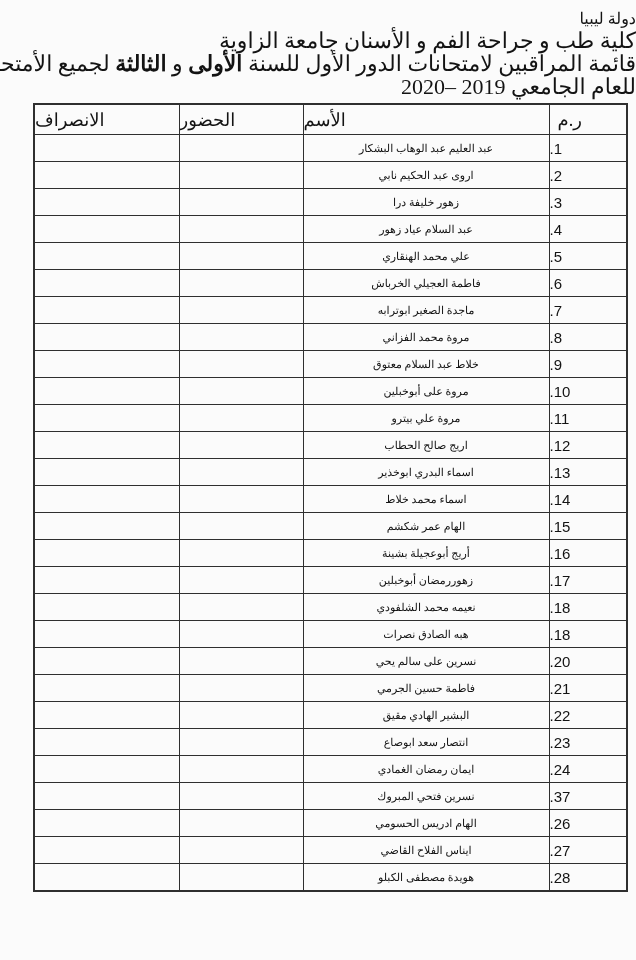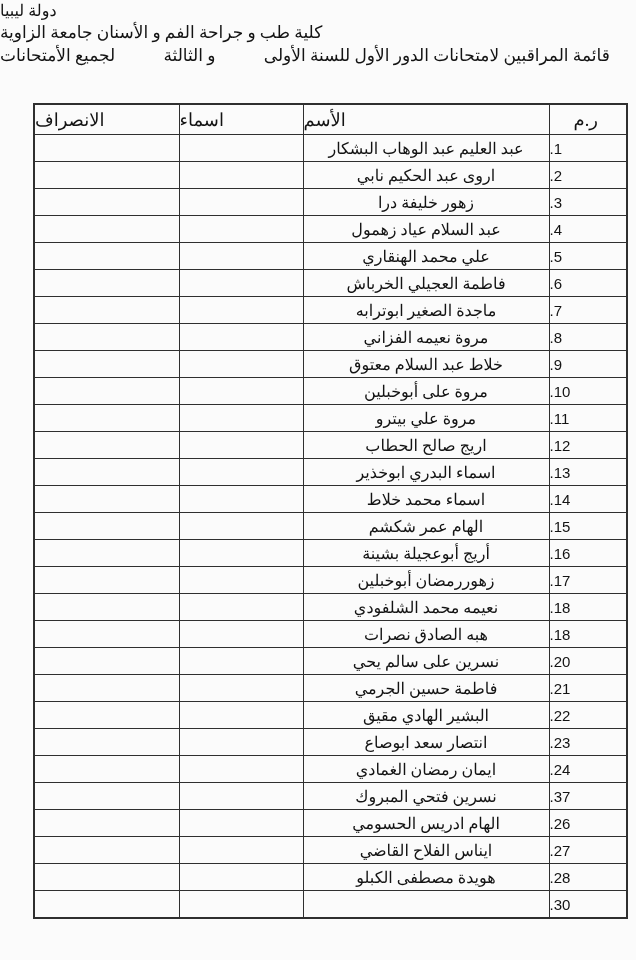--- a/index.html
+++ b/index.html
@@ -14,35 +14,35 @@
     color: #131313;
     overflow: hidden;
   }
   .page {
     position: relative;
     width: 636px;
     height: 960px;
     direction: rtl;
   }
   .titles {
-    text-align: left;
+    padding-top: 8px;
+    text-align: right;
     direction: rtl;
   }
   .title-line {
-    font-size: 17px;
+    font-size: 22px;
     line-height: 23px;
     white-space: nowrap;
   }
   .title-line.first {
     font-size: 16px;
     line-height: 21px;
   }
   .bold-seg {
-    font-weight: normal;
-    margin-left: 44px;
+    font-weight: bold;
   }
   table.roster {
     position: absolute;
     top: 103px;
     left: 33px;
     width: 593px;
     border-collapse: collapse;
     table-layout: fixed;
     direction: rtl;
     border: 2px solid #2f2f2f;
@@ -59,61 +59,62 @@
   col.col-att { width: 124px; }
   col.col-dep { width: 145px; }
   tr.header-row th {
     height: 29px;
     font-weight: normal;
     font-size: 18px;
     text-align: left;
   }
   tr.header-row th.h-no {
     text-align: left;
-    padding-left: 24px;
+    padding-left: 8px;
   }
   tr.data-row td {
     height: 26px;
   }
   td.c-no {
     text-align: left;
     padding-left: 5px;
     font-family: "Liberation Sans", sans-serif;
     font-size: 15px;
   }
   td.c-name {
     text-align: center;
-    font-size: 16px;
+    font-size: 11px;
   }
 </style>
 </head>
 <body>
 
 <div class="page">
 
   <div class="titles">
     <div class="title-line first">دولة ليبيا</div>
     <div class="title-line">كلية طب و جراحة الفم و الأسنان جامعة الزاوية</div>
     <div class="title-line">
       <span>قائمة المراقبين لامتحانات الدور الأول للسنة </span><span class="bold-seg">الأولى</span><span> و </span><span class="bold-seg">الثالثة</span><span> لجميع الأمتحانات</span>
     </div>
+    <div class="title-line">للعام الجامعي 2019 –2020</div>
   </div>
 
   <table class="roster">
     <colgroup>
       <col class="col-no">
       <col class="col-name">
       <col class="col-att">
       <col class="col-dep">
     </colgroup>
     <thead>
       <tr class="header-row">
         <th class="h-no">ر.م</th>
         <th>الأسم</th>
-        <th>اسماء</th>
+        <th>الحضور</th>
         <th>الانصراف</th>
       </tr>
     </thead>
     <tbody>
         <tr class="data-row">
           <td class="c-no">1.</td>
           <td class="c-name">عبد العليم عبد الوهاب البشكار</td>
           <td class="c-att"></td>
           <td class="c-dep"></td>
         </tr>
@@ -124,21 +125,21 @@
           <td class="c-dep"></td>
         </tr>
         <tr class="data-row">
           <td class="c-no">3.</td>
           <td class="c-name">زهور خليفة درا</td>
           <td class="c-att"></td>
           <td class="c-dep"></td>
         </tr>
         <tr class="data-row">
           <td class="c-no">4.</td>
-          <td class="c-name">عبد السلام عياد زهمول</td>
+          <td class="c-name">عبد السلام عياد زهور</td>
           <td class="c-att"></td>
           <td class="c-dep"></td>
         </tr>
         <tr class="data-row">
           <td class="c-no">5.</td>
           <td class="c-name">علي محمد الهنقاري</td>
           <td class="c-att"></td>
           <td class="c-dep"></td>
         </tr>
         <tr class="data-row">
@@ -148,21 +149,21 @@
           <td class="c-dep"></td>
         </tr>
         <tr class="data-row">
           <td class="c-no">7.</td>
           <td class="c-name">ماجدة الصغير ابوترابه</td>
           <td class="c-att"></td>
           <td class="c-dep"></td>
         </tr>
         <tr class="data-row">
           <td class="c-no">8.</td>
-          <td class="c-name">مروة نعيمه الفزاني</td>
+          <td class="c-name">مروة محمد الفزاني</td>
           <td class="c-att"></td>
           <td class="c-dep"></td>
         </tr>
         <tr class="data-row">
           <td class="c-no">9.</td>
           <td class="c-name">خلاط عبد السلام معتوق</td>
           <td class="c-att"></td>
           <td class="c-dep"></td>
         </tr>
         <tr class="data-row">
@@ -272,22 +273,16 @@
           <td class="c-name">ايناس الفلاح القاضي</td>
           <td class="c-att"></td>
           <td class="c-dep"></td>
         </tr>
         <tr class="data-row">
           <td class="c-no">28.</td>
           <td class="c-name">هويدة مصطفى الكبلو</td>
           <td class="c-att"></td>
           <td class="c-dep"></td>
         </tr>
-        <tr class="data-row">
-          <td class="c-no">30.</td>
-          <td class="c-name"></td>
-          <td class="c-att"></td>
-          <td class="c-dep"></td>
-        </tr>
       </tbody>
   </table>
 
 </div>
 
 </body></html>

